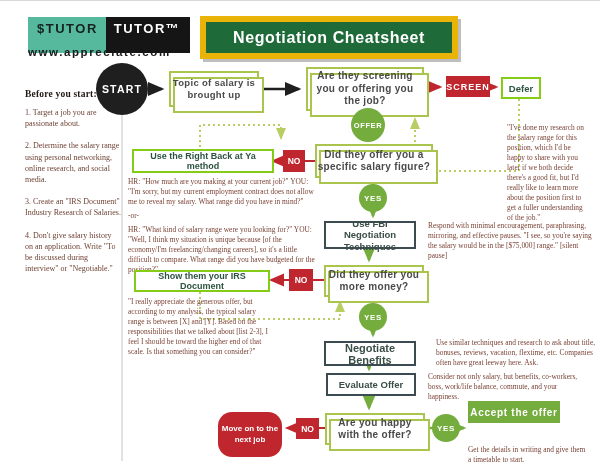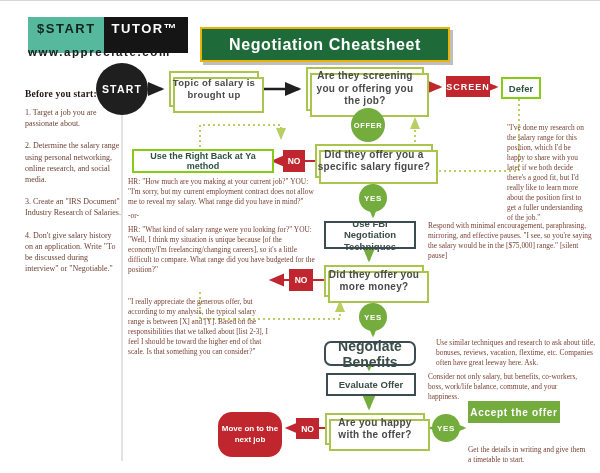--- a/index.html
+++ b/index.html
@@ -6,23 +6,23 @@
   .canvas{position:relative;width:600px;height:473px;background:#fff;overflow:hidden;
           font-family:"Liberation Sans",sans-serif;border-top:1px solid #d8d8d8;}
   .abs{position:absolute;}
   
   .logo-row{left:28px;top:16px;display:flex;}
   .logo-salary{background:#56b89d;color:#13231e;font-weight:bold;font-size:13px;
                letter-spacing:1.5px;padding:4px 8px 4px 9px;}
   .logo-tutor{background:#151515;color:#fff;font-weight:bold;font-size:13px;
               letter-spacing:1.5px;padding:4px 10px 17px 8px;}
   .site-url{left:28px;top:45px;font-weight:bold;font-size:11.5px;letter-spacing:1.6px;color:#1a1a1a;}
-  .banner{left:200px;top:15px;width:246px;height:31px;background:#1e6b39;border:2px solid #eab308;
+  .banner{left:200px;top:15px;width:246px;height:31px;background:#1e6b39;border:6px solid #eab308;
           box-shadow:3px 3px 0 rgba(70,70,70,.35);display:flex;align-items:center;justify-content:center;
-          color:#fff;font-size:16px;font-weight:600;letter-spacing:.6px;margin-top:11px;}
+          color:#fff;font-size:16px;font-weight:600;letter-spacing:.6px;}
   
   .sidebar{left:25px;top:72px;width:96px;font-family:"Liberation Serif",serif;color:#6f4335;}
   .sidebar h3{margin:16px 0 8px 0;font-size:9.5px;color:#201512;letter-spacing:.2px;}
   .sidebar p{margin:0 0 11px 0;font-size:8px;line-height:1.4;}
   
   .fbox{display:flex;align-items:center;justify-content:center;text-align:center;
         background:#fff;font-weight:bold;z-index:2;}
   .qbox{border:2px solid #a9c54e;color:#4a4a4a;font-size:10px;letter-spacing:.3px;line-height:1.25;}
   .qbox::before{content:"";position:absolute;left:2px;top:4px;right:-7px;bottom:-8px;
         border:2px solid #a9c54e;background:#fff;z-index:-1;}
@@ -77,21 +77,21 @@
     <line x1="369" y1="363" x2="369" y2="368" stroke="#74ad3d" stroke-width="2.4" marker-end="url(#mG)"></line>
     <line x1="369" y1="393" x2="369" y2="407" stroke="#74ad3d" stroke-width="2.4" marker-end="url(#mG)"></line>
     <line x1="423" y1="427" x2="464" y2="427" stroke="#74ad3d" stroke-width="2.4" marker-end="url(#mG)"></line>
 
     <path d="M200,146 L200,124 L281,124 L281,137" fill="none" stroke="#b8cd62" stroke-width="2" stroke-dasharray="2 3" marker-end="url(#mD)"></path>
     <path d="M519,98 L519,170 L415,170 L415,118" fill="none" stroke="#b8cd62" stroke-width="2" stroke-dasharray="2 3" marker-end="url(#mD)"></path>
     <path d="M200,291 L200,318 L340,318 L340,301" fill="none" stroke="#b8cd62" stroke-width="2" stroke-dasharray="2 3" marker-end="url(#mD)"></path>
   </svg>
 
   <div class="abs logo-row">
-    <span class="logo-salary">$START</span>
+    <span class="logo-salary">$TUTOR</span>
     <span class="logo-tutor">TUTOR™</span>
   </div>
   <div class="abs site-url">www.appreciate.com</div>
   <div class="abs banner">Negotiation Cheatsheet</div>
 
   <div class="abs sidebar">
     <h3>Before you start:</h3>
     <div>
         <p>1. Target a job you are passionate about.</p>
         <p>2. Determine the salary range using personal networking, online research, and social media.</p>
@@ -129,26 +129,27 @@
   <div class="abs gcircle" style="left:359px;top:183px;width:28px;height:28px;font-size:8px;">YES</div>
 
   <div class="abs fbox dkbox" style="left:324px;top:220px;width:88px;height:24px;font-size:9.5px;line-height:1.2;">Use FBI Negotiation Techniques</div>
 
   <div class="abs note" style="left:428px;top:220px;width:168px;">Respond with minimal encouragement, paraphrasing, mirroring, and effective pauses. "I see, so you're saying the salary would be in the [$75,000] range." [silent pause]</div>
 
   <div class="abs fbox qbox" style="left:324px;top:264px;width:96px;height:28px;">Did they offer you more money?</div>
 
   <div class="abs fbox redbox" style="left:289px;top:268px;width:24px;height:22px;font-size:8.5px;">NO</div>
 
+  <div class="abs fbox dgbox" style="left:134px;top:269px;width:132px;height:18px;font-size:9px;">Show them your IRS Document</div>
 
   <div class="abs note" style="left:128px;top:296px;width:142px;">"I really appreciate the generous offer, but according to my analysis, the typical salary range is between [X] and [Y]. Based on the responsibilities that we talked about [list 2-3], I feel I should be toward the higher end of that scale. Is that something you can consider?"</div>
 
   <div class="abs gcircle" style="left:359px;top:302px;width:28px;height:28px;font-size:8px;">YES</div>
 
-  <div class="abs fbox dkbox" style="left:324px;top:340px;width:88px;height:21px;font-size:14px;border-radius:7px;">Negotiate Benefits</div>
+  <div class="abs fbox dkbox" style="left:324px;top:340px;width:88px;height:21px;font-size:11px;">Negotiate Benefits</div>
 
   <div class="abs note" style="left:428px;top:337px;width:168px;margin-left:8px;">Use similar techniques and research to ask about title, bonuses, reviews, vacation, flextime, etc.  Companies often have great leeway here. Ask.</div>
 
   <div class="abs fbox dkbox" style="left:326px;top:372px;width:86px;height:19px;font-size:9.5px;">Evaluate Offer</div>
 
   <div class="abs note" style="left:428px;top:371px;width:160px;">Consider not only salary, but benefits, co-workers, boss, work/life balance, commute, and your happiness.</div>
 
   <div class="abs fbox qbox" style="left:325px;top:412px;width:96px;height:28px;">Are you happy with the offer?</div>
 
   <div class="abs fbox redbox" style="left:296px;top:417px;width:23px;height:21px;font-size:8.5px;">NO</div>

